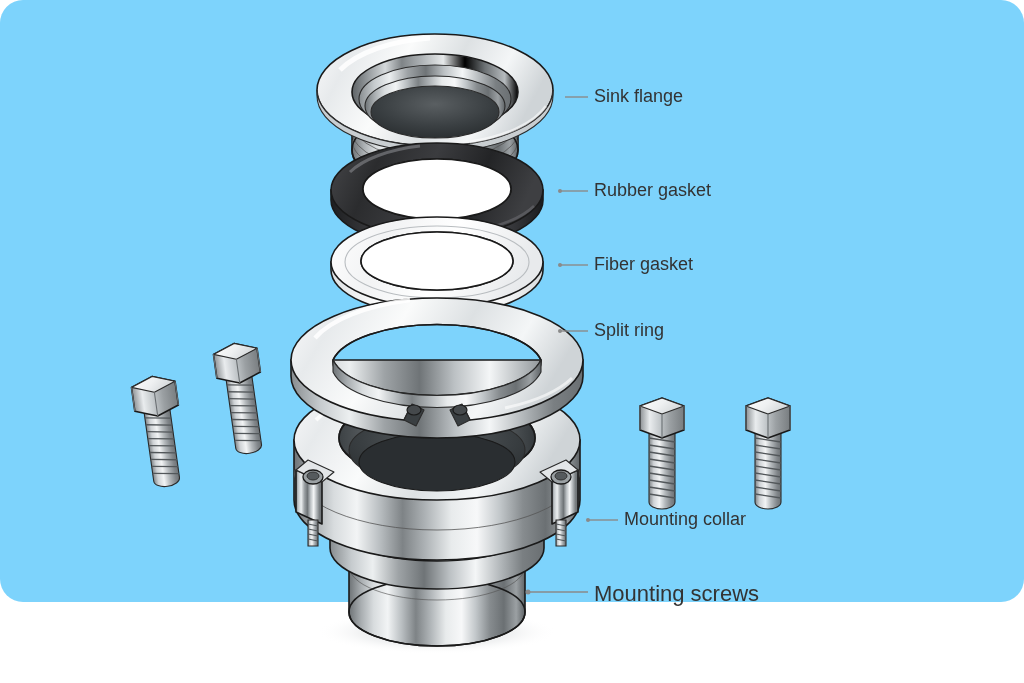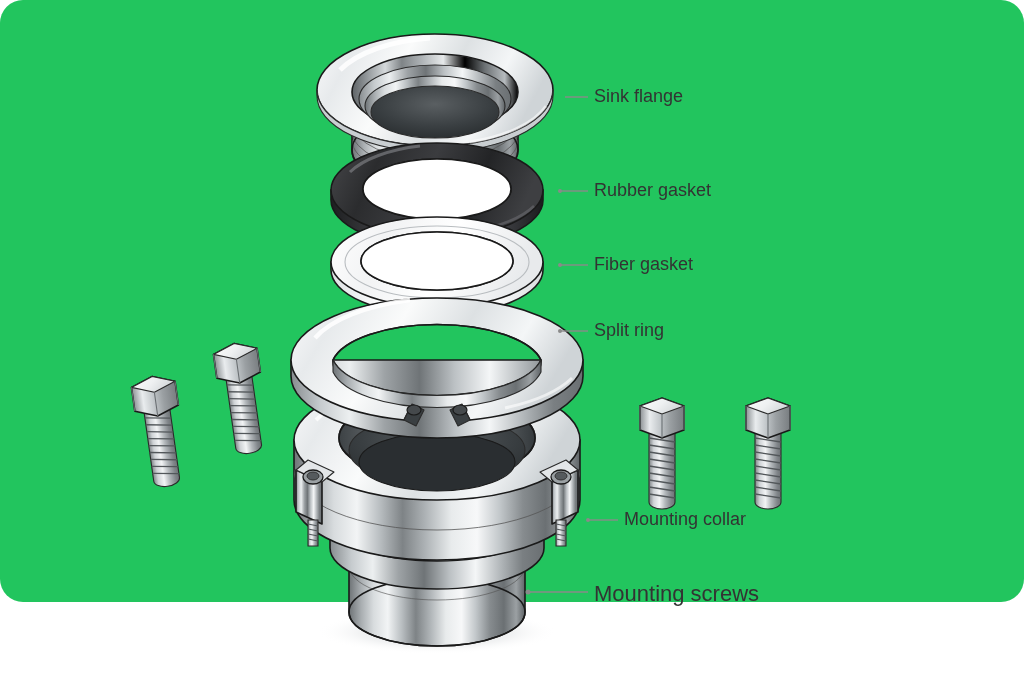--- a/index.html
+++ b/index.html
@@ -10,21 +10,21 @@
   body {
     width: 1024px;
     height: 683px;
     overflow: hidden;
     font-family: "Liberation Sans", sans-serif;
   }
   #diagram-root {
     position: relative;
     width: 1024px;
     height: 602px;
-    background: #22c55e;
+    background: #7dd3fc;
     border-radius: 23px;
   }
   svg.scene {
     display: block;
     width: 1024px;
     height: 683px;
   }
   .lbl {
     font-family: "Liberation Sans", sans-serif;
     fill: #333333;

